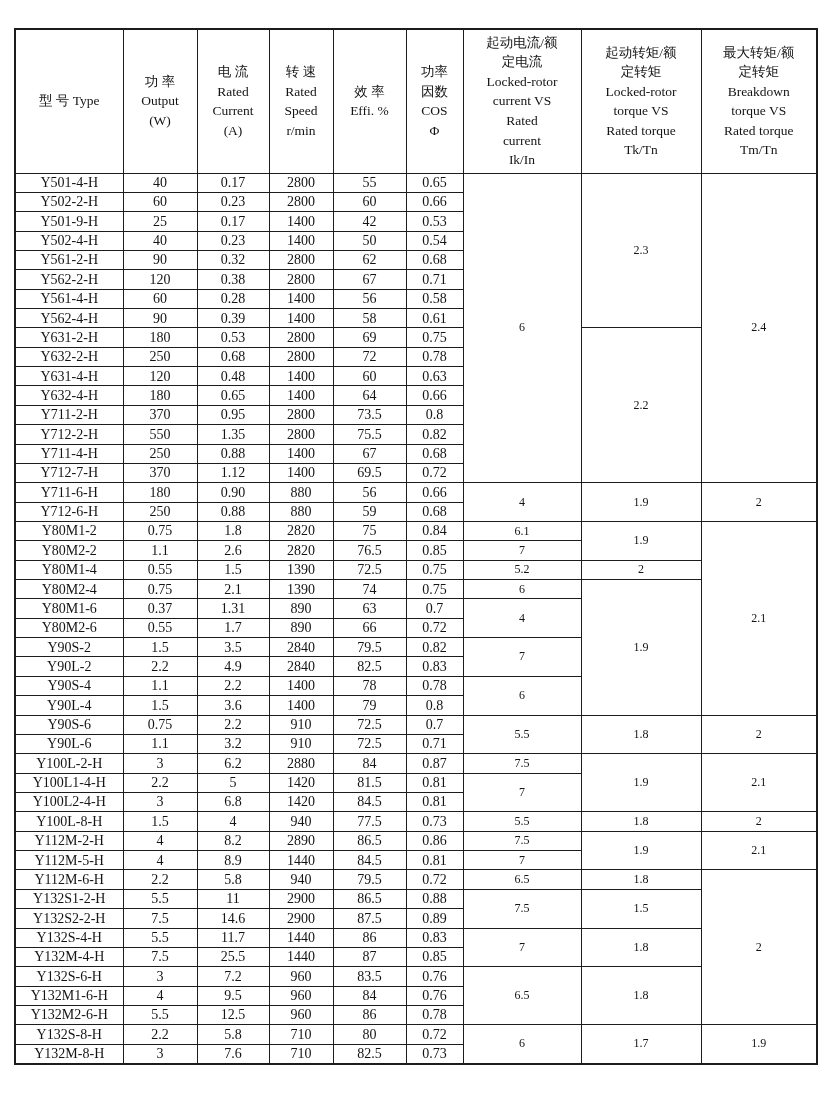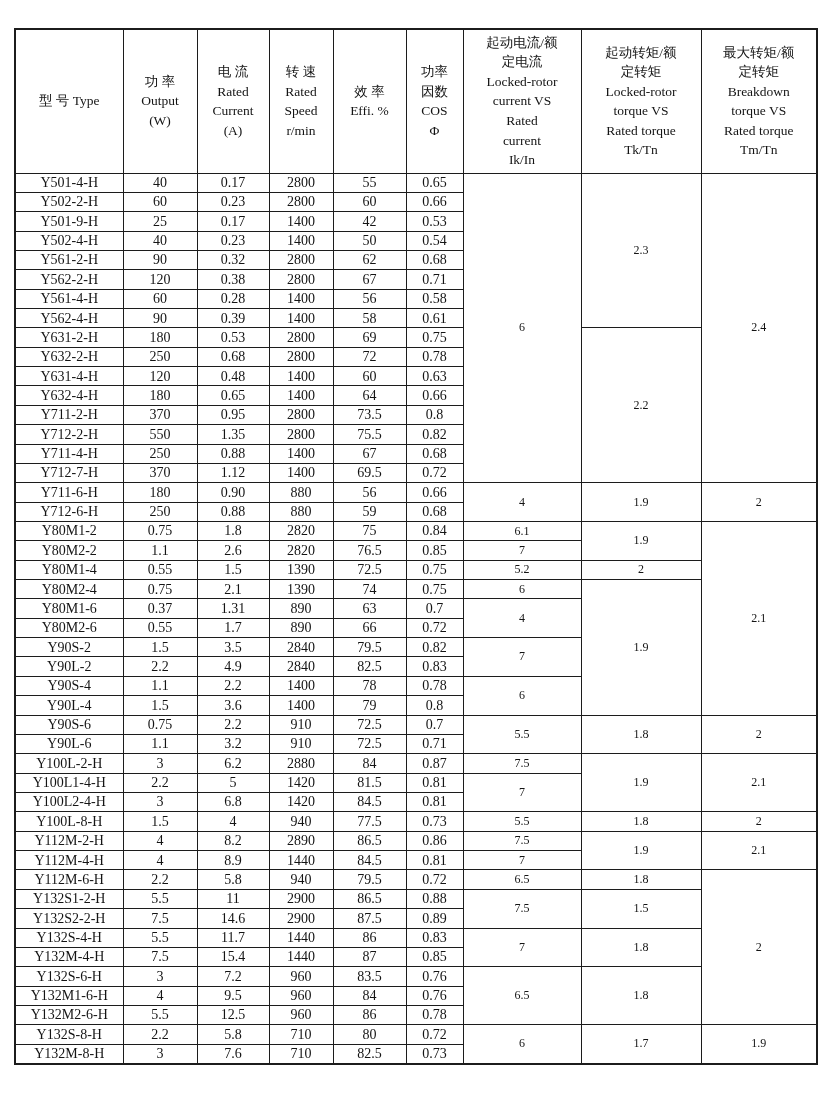--- a/index.html
+++ b/index.html
@@ -414,21 +414,21 @@
           <td>4</td>
           <td>8.2</td>
           <td>2890</td>
           <td>86.5</td>
           <td>0.86</td>
           <td rowspan="1" class="merged">7.5</td>
           <td rowspan="2" class="merged">1.9</td>
           <td rowspan="2" class="merged">2.1</td>
         </tr>
         <tr>
-          <td>Y112M-4-H</td>
+          <td>Y112M-5-H</td>
           <td>4</td>
           <td>8.9</td>
           <td>1440</td>
           <td>84.5</td>
           <td>0.81</td>
           <td rowspan="1" class="merged">7</td>
         </tr>
         <tr>
           <td>Y112M-6-H</td>
           <td>2.2</td>
@@ -464,21 +464,21 @@
           <td>11.7</td>
           <td>1440</td>
           <td>86</td>
           <td>0.83</td>
           <td rowspan="2" class="merged">7</td>
           <td rowspan="2" class="merged">1.8</td>
         </tr>
         <tr>
           <td>Y132M-4-H</td>
           <td>7.5</td>
-          <td>15.4</td>
+          <td>25.5</td>
           <td>1440</td>
           <td>87</td>
           <td>0.85</td>
         </tr>
         <tr>
           <td>Y132S-6-H</td>
           <td>3</td>
           <td>7.2</td>
           <td>960</td>
           <td>83.5</td>

